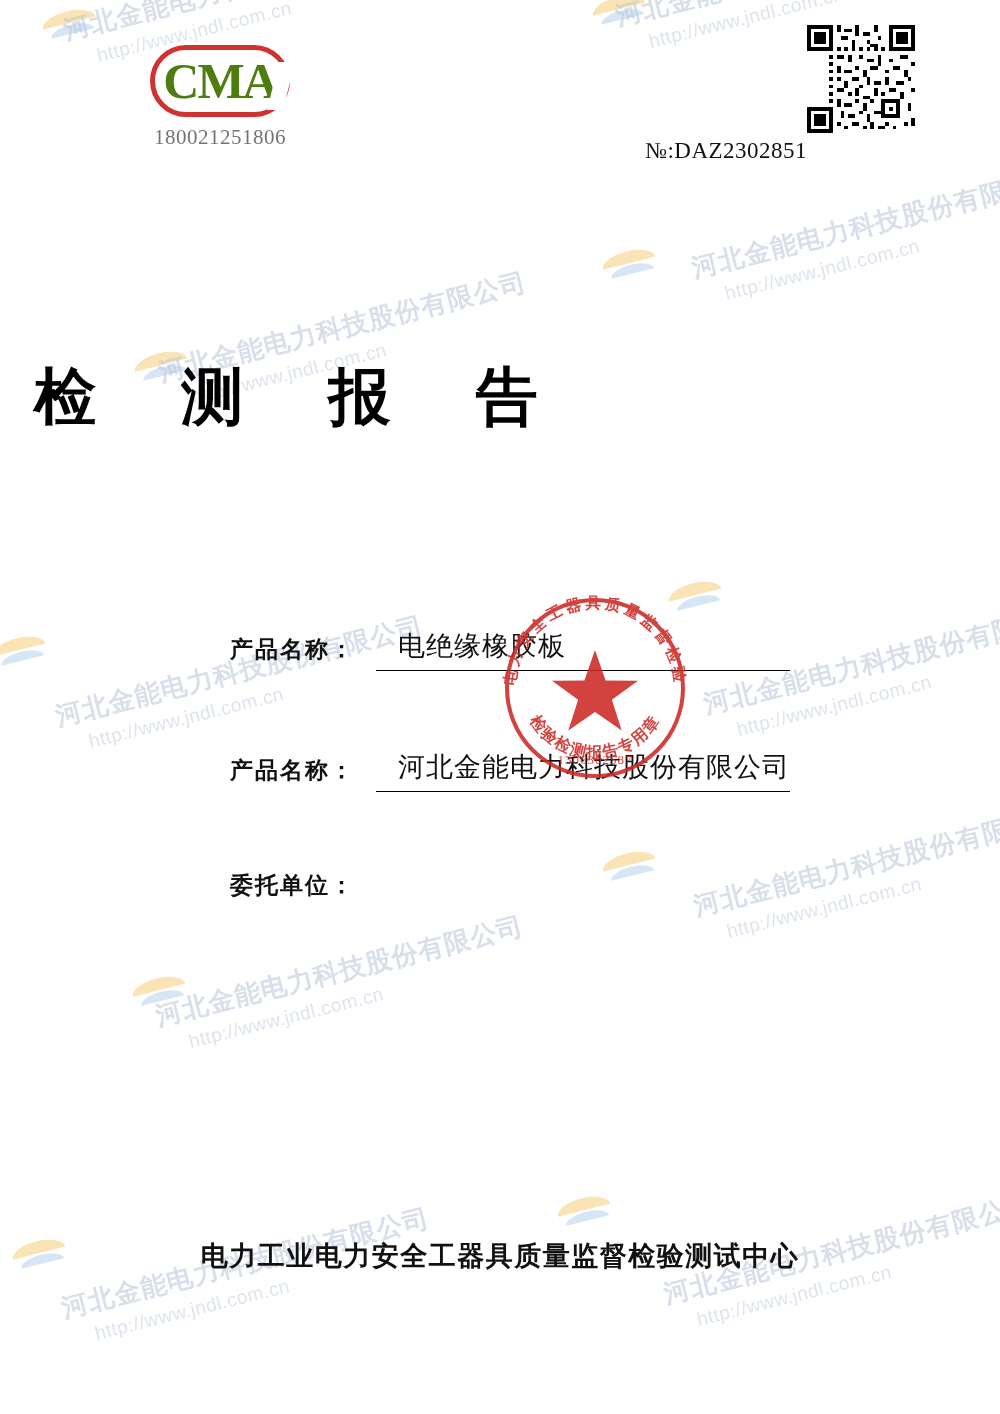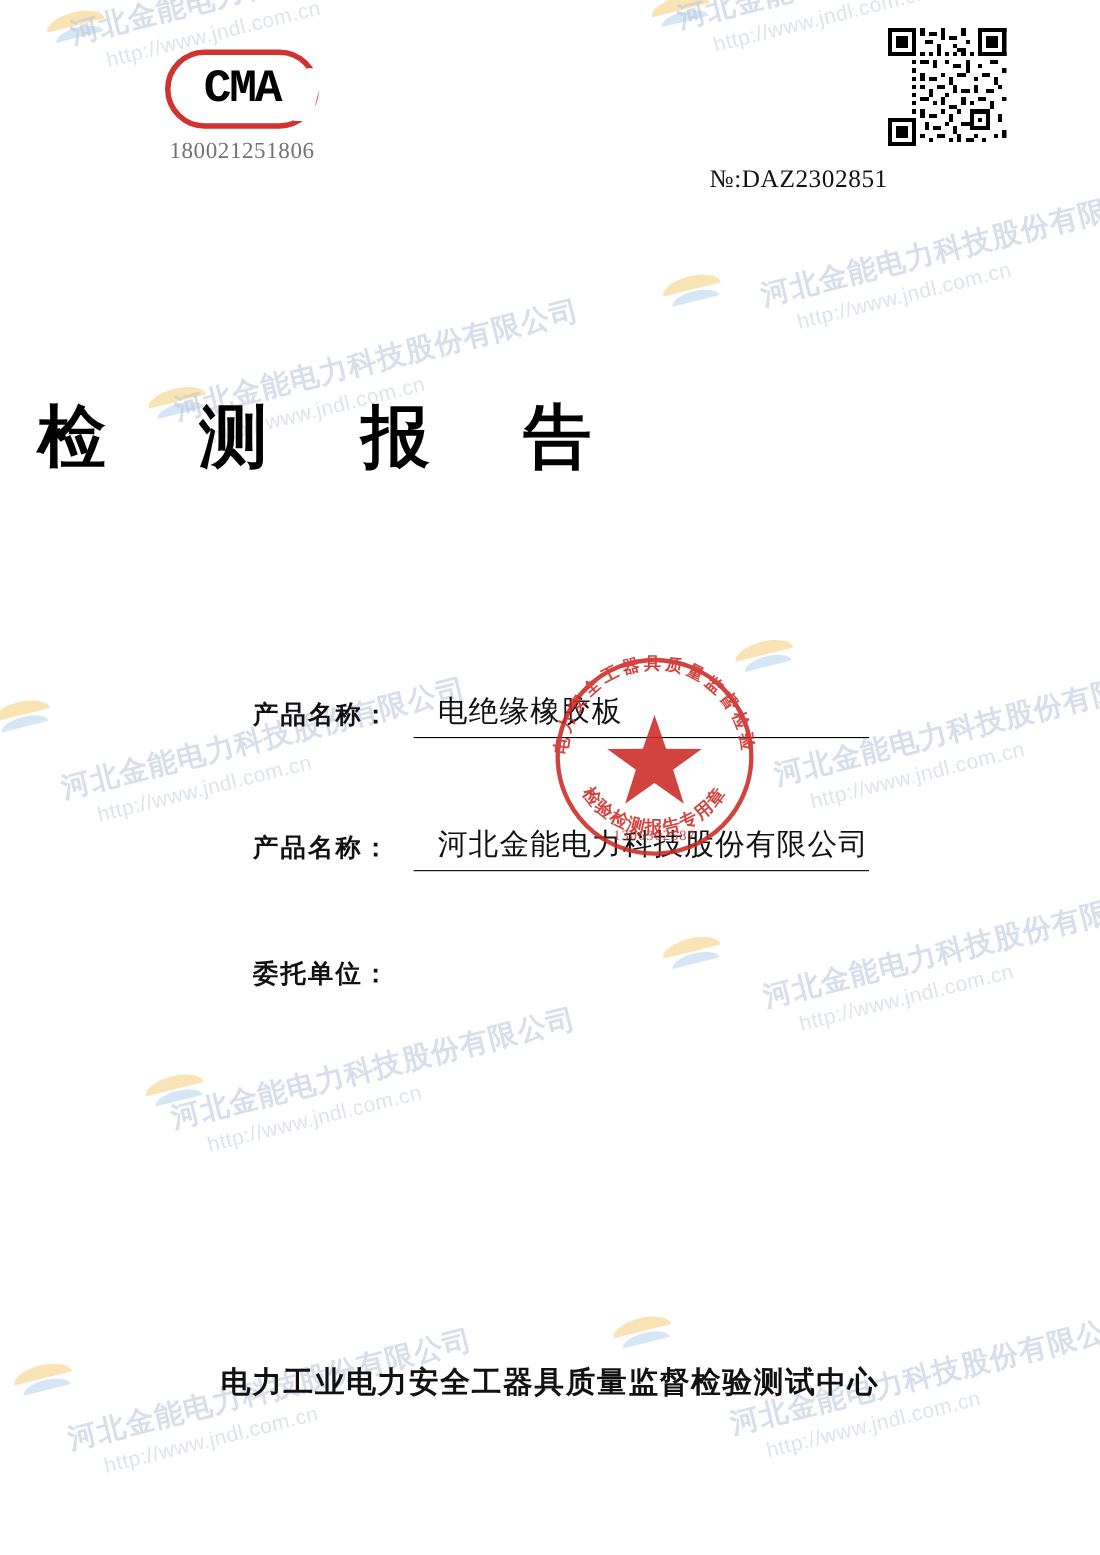--- a/index.html
+++ b/index.html
@@ -86,24 +86,24 @@
     border: 5px solid #d0332f;
     border-radius: 36px;
     position: relative;
     box-sizing: border-box;
   }
   #cma-mark .cma-text {
     position: absolute;
     left: 0; right: 0; top: 50%;
     transform: translateY(-50%);
     text-align: center;
-    font-family: Liberation Mono, monospace;
+    font-family: Liberation Serif, serif;
     font-weight: bold;
-    font-size: 42px;
-    color: #000000;
+    font-size: 50px;
+    color: #4d7c0f;
     letter-spacing: -2px;
   }
   #cma-mark::after {
     content: "";
     position: absolute;
     right: -4px;
     top: 12px;
     width: 16px;
     height: 48px;
     background: #fff;
@@ -127,21 +127,21 @@
     width: 108px;
     height: 108px;
     z-index: 10;
     background: #fff;
   }
 
   
   #report-no {
     position: absolute;
     left: 645px;
-    top: 150px;
+    top: 138px;
     font-family: "Liberation Serif", serif;
     font-size: 23px;
     letter-spacing: 0.5px;
     z-index: 10;
     white-space: nowrap;
   }
 
   
   #doc-title {
     position: absolute;

